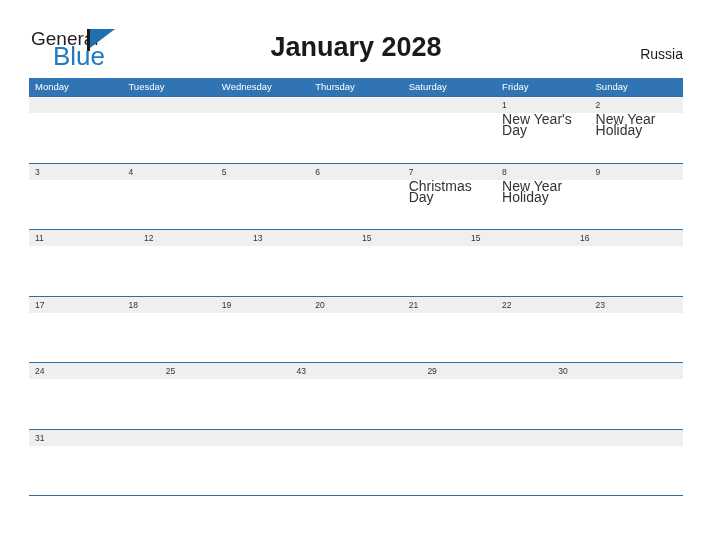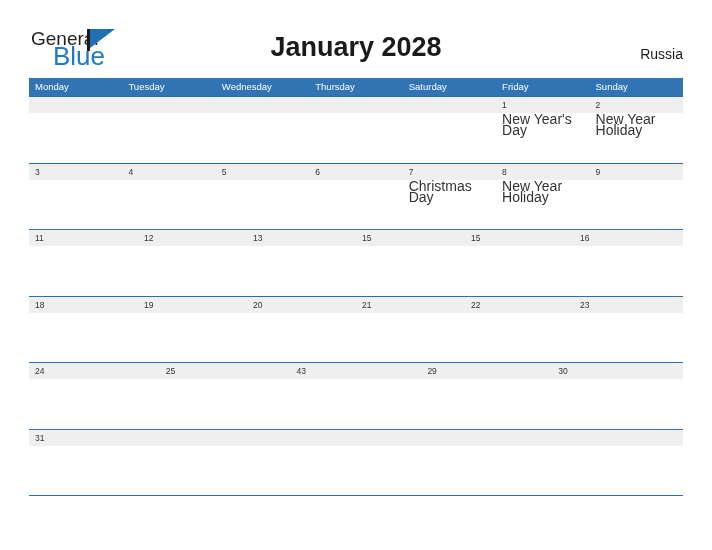--- a/index.html
+++ b/index.html
@@ -292,20 +292,23 @@
           <span class="day-num">15</span>
         </div>
       <div class="day-cell">
           <span class="day-num">16</span>
         </div>
     </div>
 
     <div class="week-row">
       <div class="band"></div>
       <div class="day-cell">
+          <span class="day-num">17</span>
+        </div>
+      <div class="day-cell">
           <span class="day-num">18</span>
         </div>
       <div class="day-cell">
           <span class="day-num">19</span>
         </div>
       <div class="day-cell">
           <span class="day-num">20</span>
         </div>
       <div class="day-cell">
           <span class="day-num">21</span>

